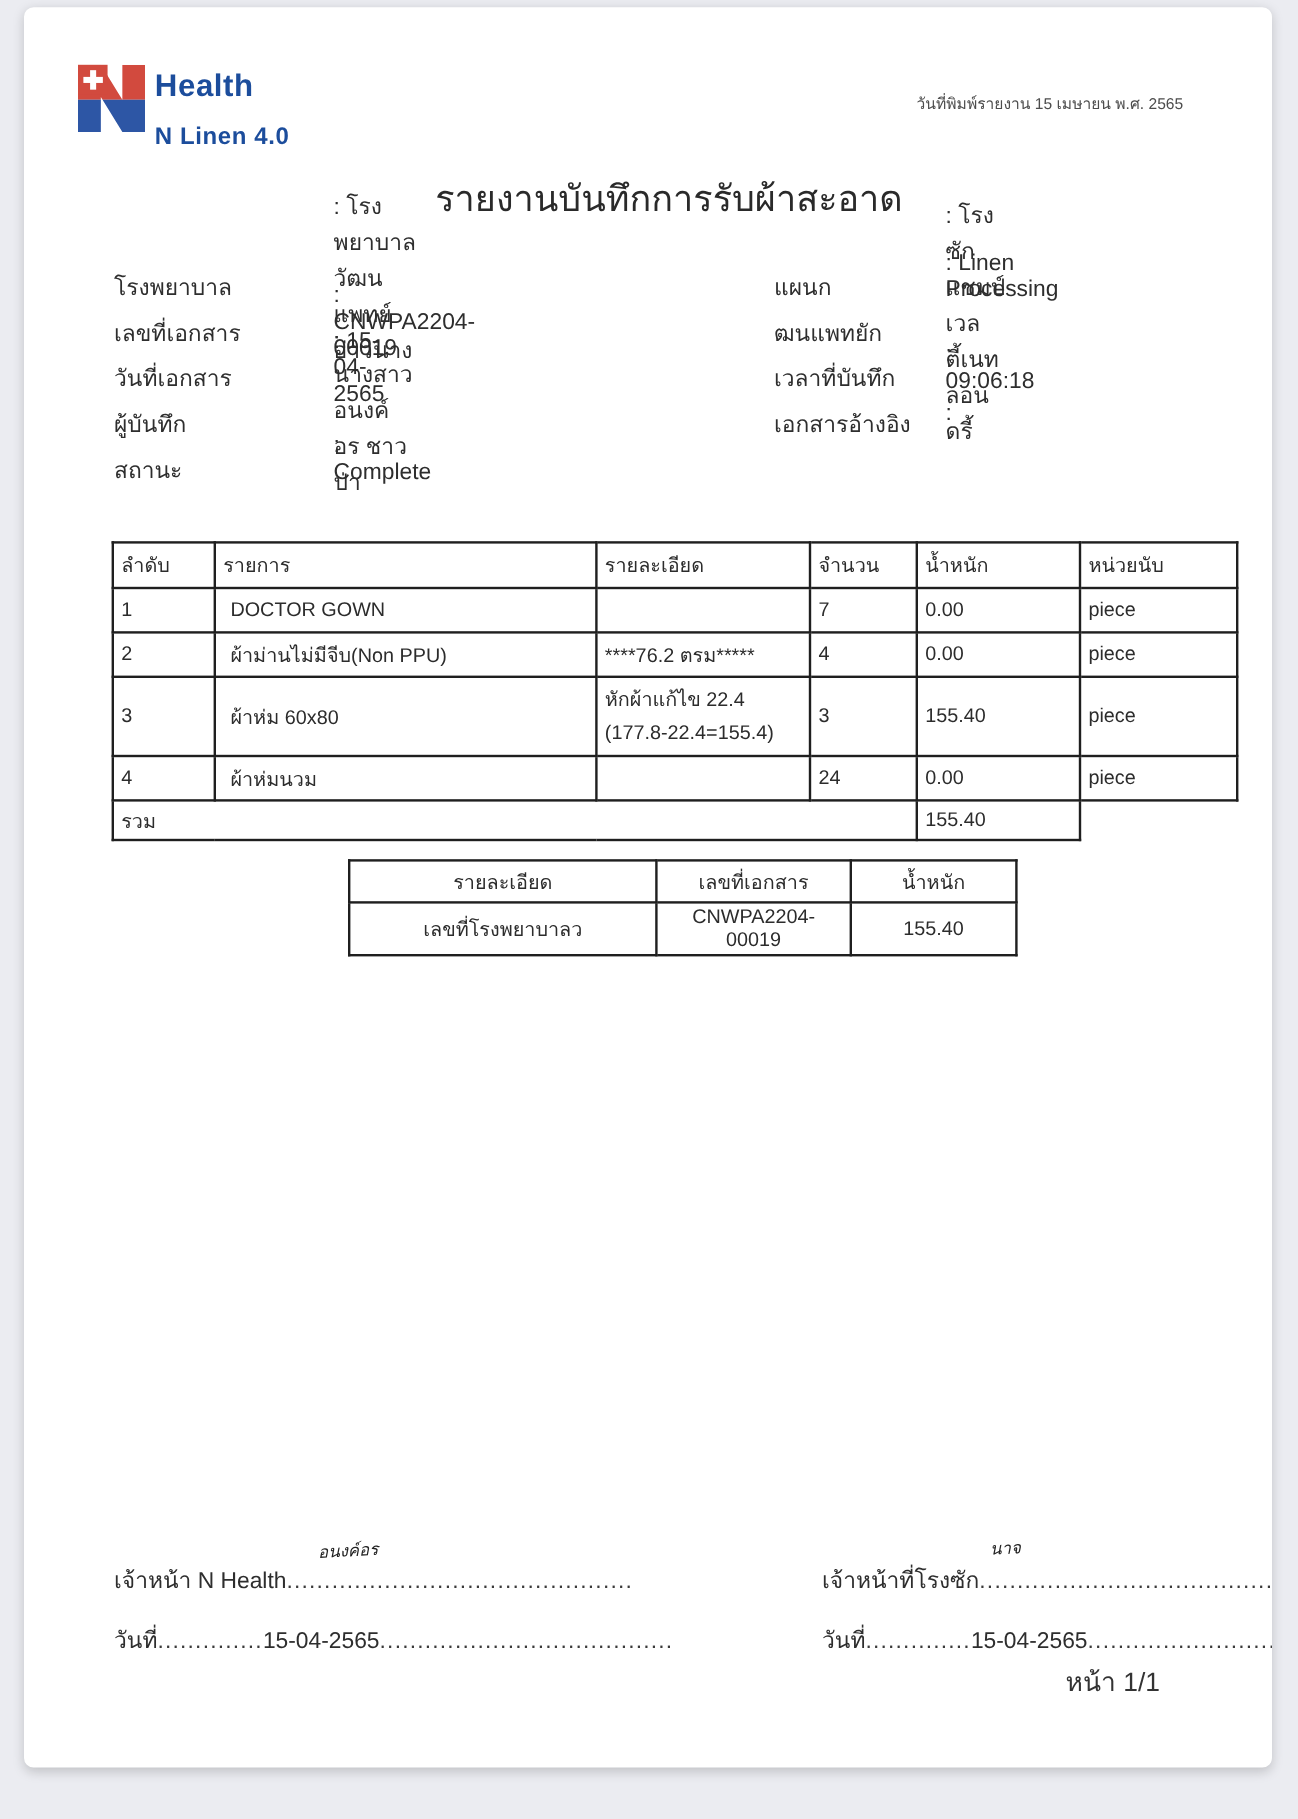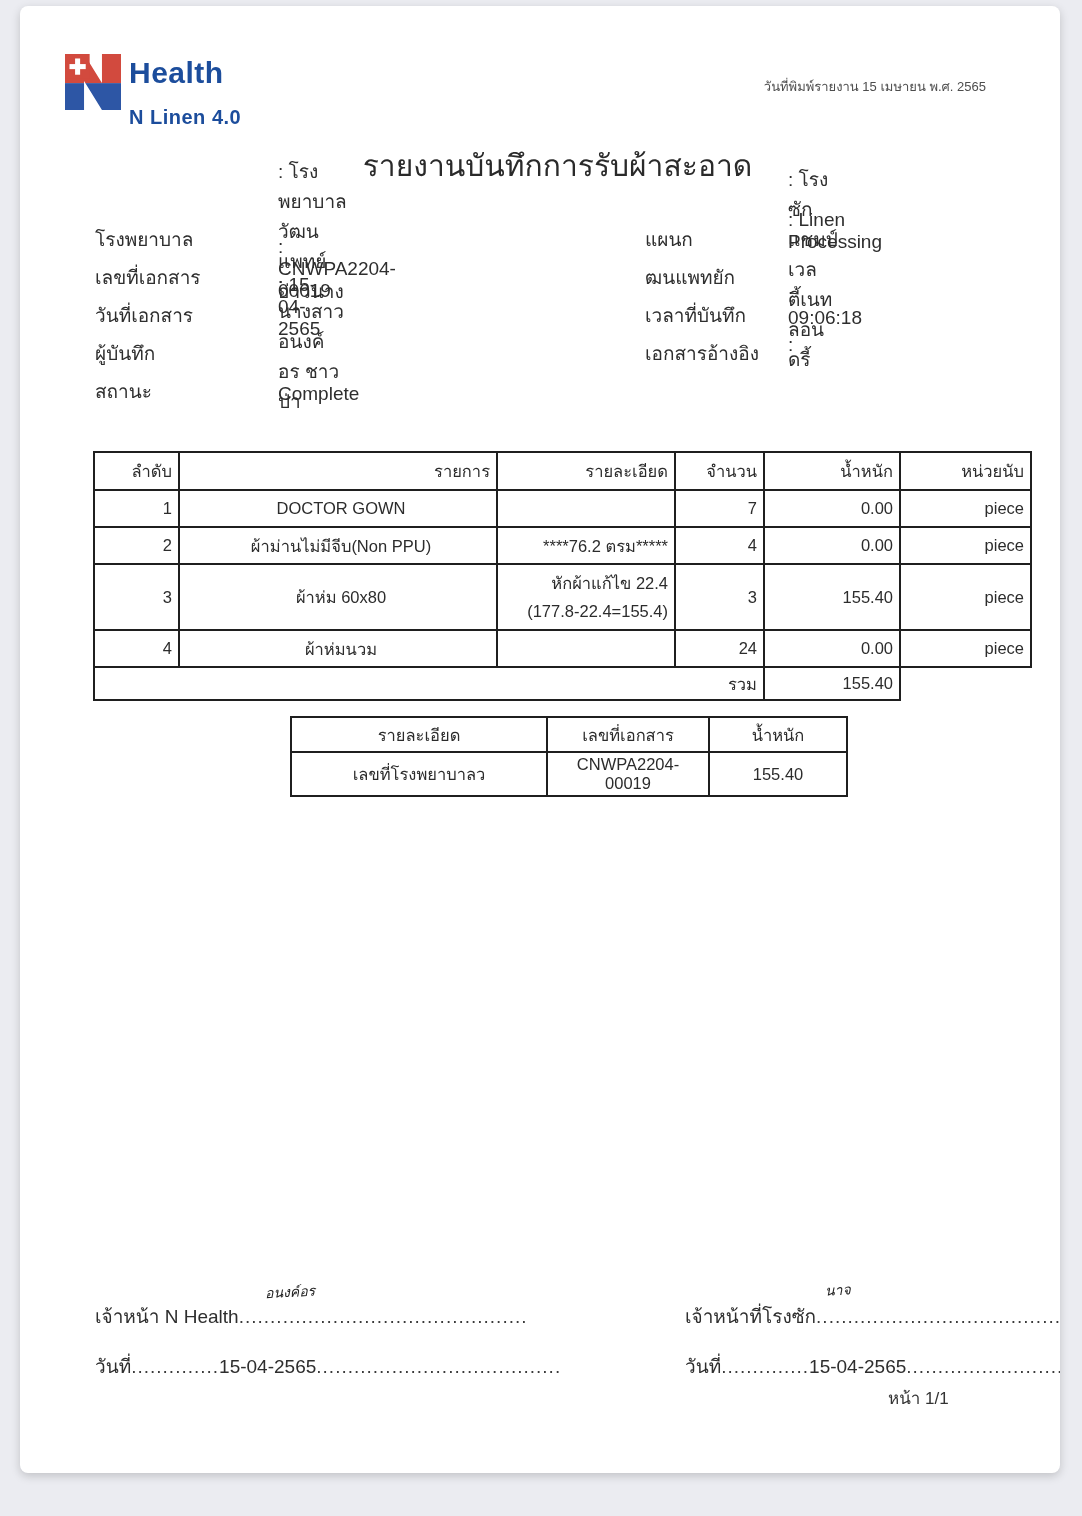--- a/index.html
+++ b/index.html
@@ -6,58 +6,58 @@
   html,body { width:1082px; height:1516px; background:#ebecf1; font-family:"Liberation Sans", sans-serif; }
   .page {
     position:absolute; left:20px; top:6px; width:1040px; height:1467px;
     background:#ffffff; border-radius:8px; box-shadow:0 3px 10px rgba(0,0,0,0.18);
     overflow:hidden; color:#303030;
   }
   
   .logo-wrap { position:absolute; left:45px; top:46px; display:flex; align-items:flex-start; }
   .logo-icon { width:56px; height:60px; }
   .logo-texts { margin-left:8px; padding-top:4px; }
-  .brand { font-size:30px; font-weight:bold; color:#1c4d9c; letter-spacing:0.5px; }
+  .brand { font-size:26px; font-weight:bold; color:#1c4d9c; letter-spacing:0.5px; }
   .brand-sub { font-size:20px; font-weight:bold; color:#1c4d9c; margin-top:16px; letter-spacing:0.5px; }
   .print-date { position:absolute; right:74px; top:70px; font-size:13px; color:#4d4d4d; }
   .doc-title { position:absolute; left:0; top:136px; width:100%; text-align:center; font-size:30px; color:#2a2a2a;padding-left:35px; }
 
   
   .info { position:absolute; top:206px; left:0; width:100%; font-size:19px; color:#2e2e2e; }
   .info-row { position:absolute; height:38px; display:flex; align-items:center; }
   .info-label { display:inline-block;margin-top:16px; }
   .info-value { display:inline-block; }
   .col-l .info-label { position:absolute; left:75px; width:180px; }
   .col-l .info-value { position:absolute; left:258px; }
   .col-r .info-label { position:absolute; left:625px; width:140px; }
   .col-r .info-value { position:absolute; left:768px; }
 
   
   table { border-collapse:collapse; }
   .items-table { position:absolute; left:73px; top:445px; width:937px; table-layout:fixed; font-size:16.5px; color:#2c2c2c; }
-  .items-table td, .items-table th { border:2px solid #1f1f1f; text-align:right; vertical-align:middle; font-weight:normal; padding:2px 6px; }
+  .items-table td, .items-table th { border:2px solid #1f1f1f; text-align:left; vertical-align:middle; font-weight:normal; padding:2px 6px; }
   .items-table th { height:38px; }
   .items-table td { height:37px; }
-  .items-table .cell-item { text-align:center; padding-left:12px; }
+  .items-table .cell-item { text-align:left; padding-left:12px; }
   .items-table tr.tall td { height:66px; }
   .items-table .detail-line { line-height:1.7; }
   .items-table .total-row td { height:33px; }
   .items-table .no-border { border:none; }
 
   
   .summary-table { position:absolute; left:270px; top:710px; width:556px; table-layout:fixed; font-size:16.5px; color:#2c2c2c; }
   .summary-table td, .summary-table th { border:2px solid #1f1f1f; text-align:center; vertical-align:middle; font-weight:normal; padding:2px 6px; height:35px; }
 
   
   .sig { position:absolute; font-size:19px; color:#2e2e2e; }
   .sig .scribble { position:absolute; top:-20px; font-size:14px; font-style:italic; color:#222; transform:rotate(-3deg); font-family:"DejaVu Sans", sans-serif; }
   .sig-line { white-space:nowrap; }
   .dots { letter-spacing:1px; color:#3a3a3a; }
   .sig-date { margin-top:20px; white-space:nowrap; }
-  .page-num { position:absolute; left:868px; top:1378px; font-size:17px; color:#333; }
+  .page-num { position:absolute; left:868px; top:1378px; font-size:22px; color:#333; }
 </style>
 </head>
 <body>
 
 <div class="page">
 
   <div class="logo-wrap">
     <svg class="logo-icon" viewBox="0 0 100 100">
       <defs>
         <clipPath id="nclip">

